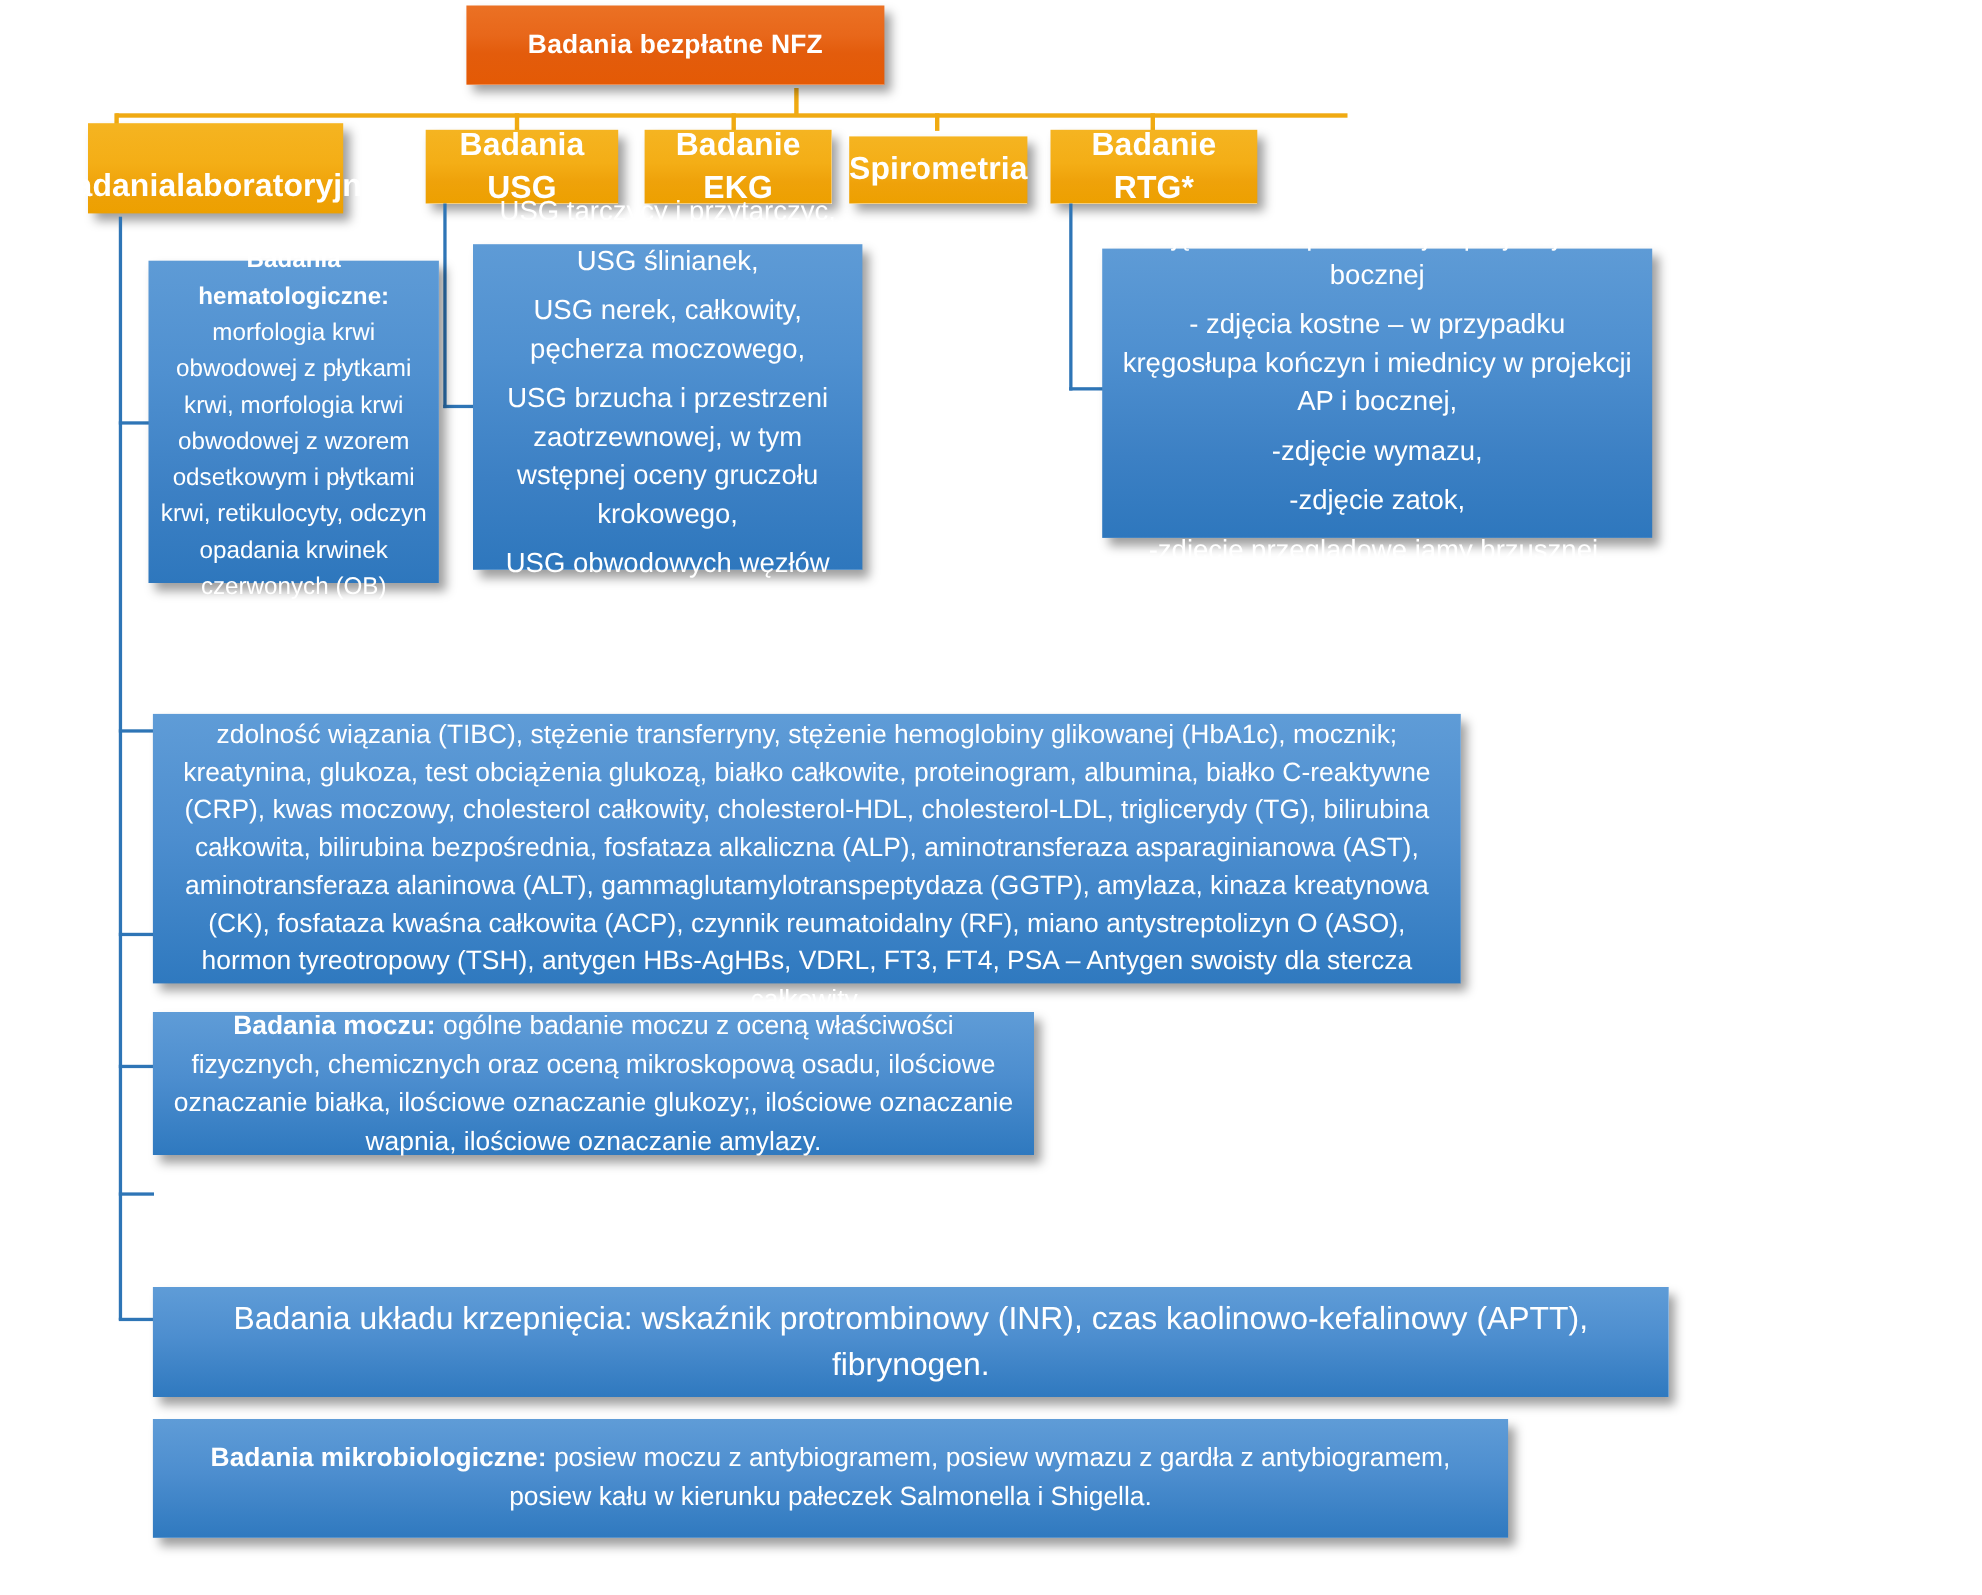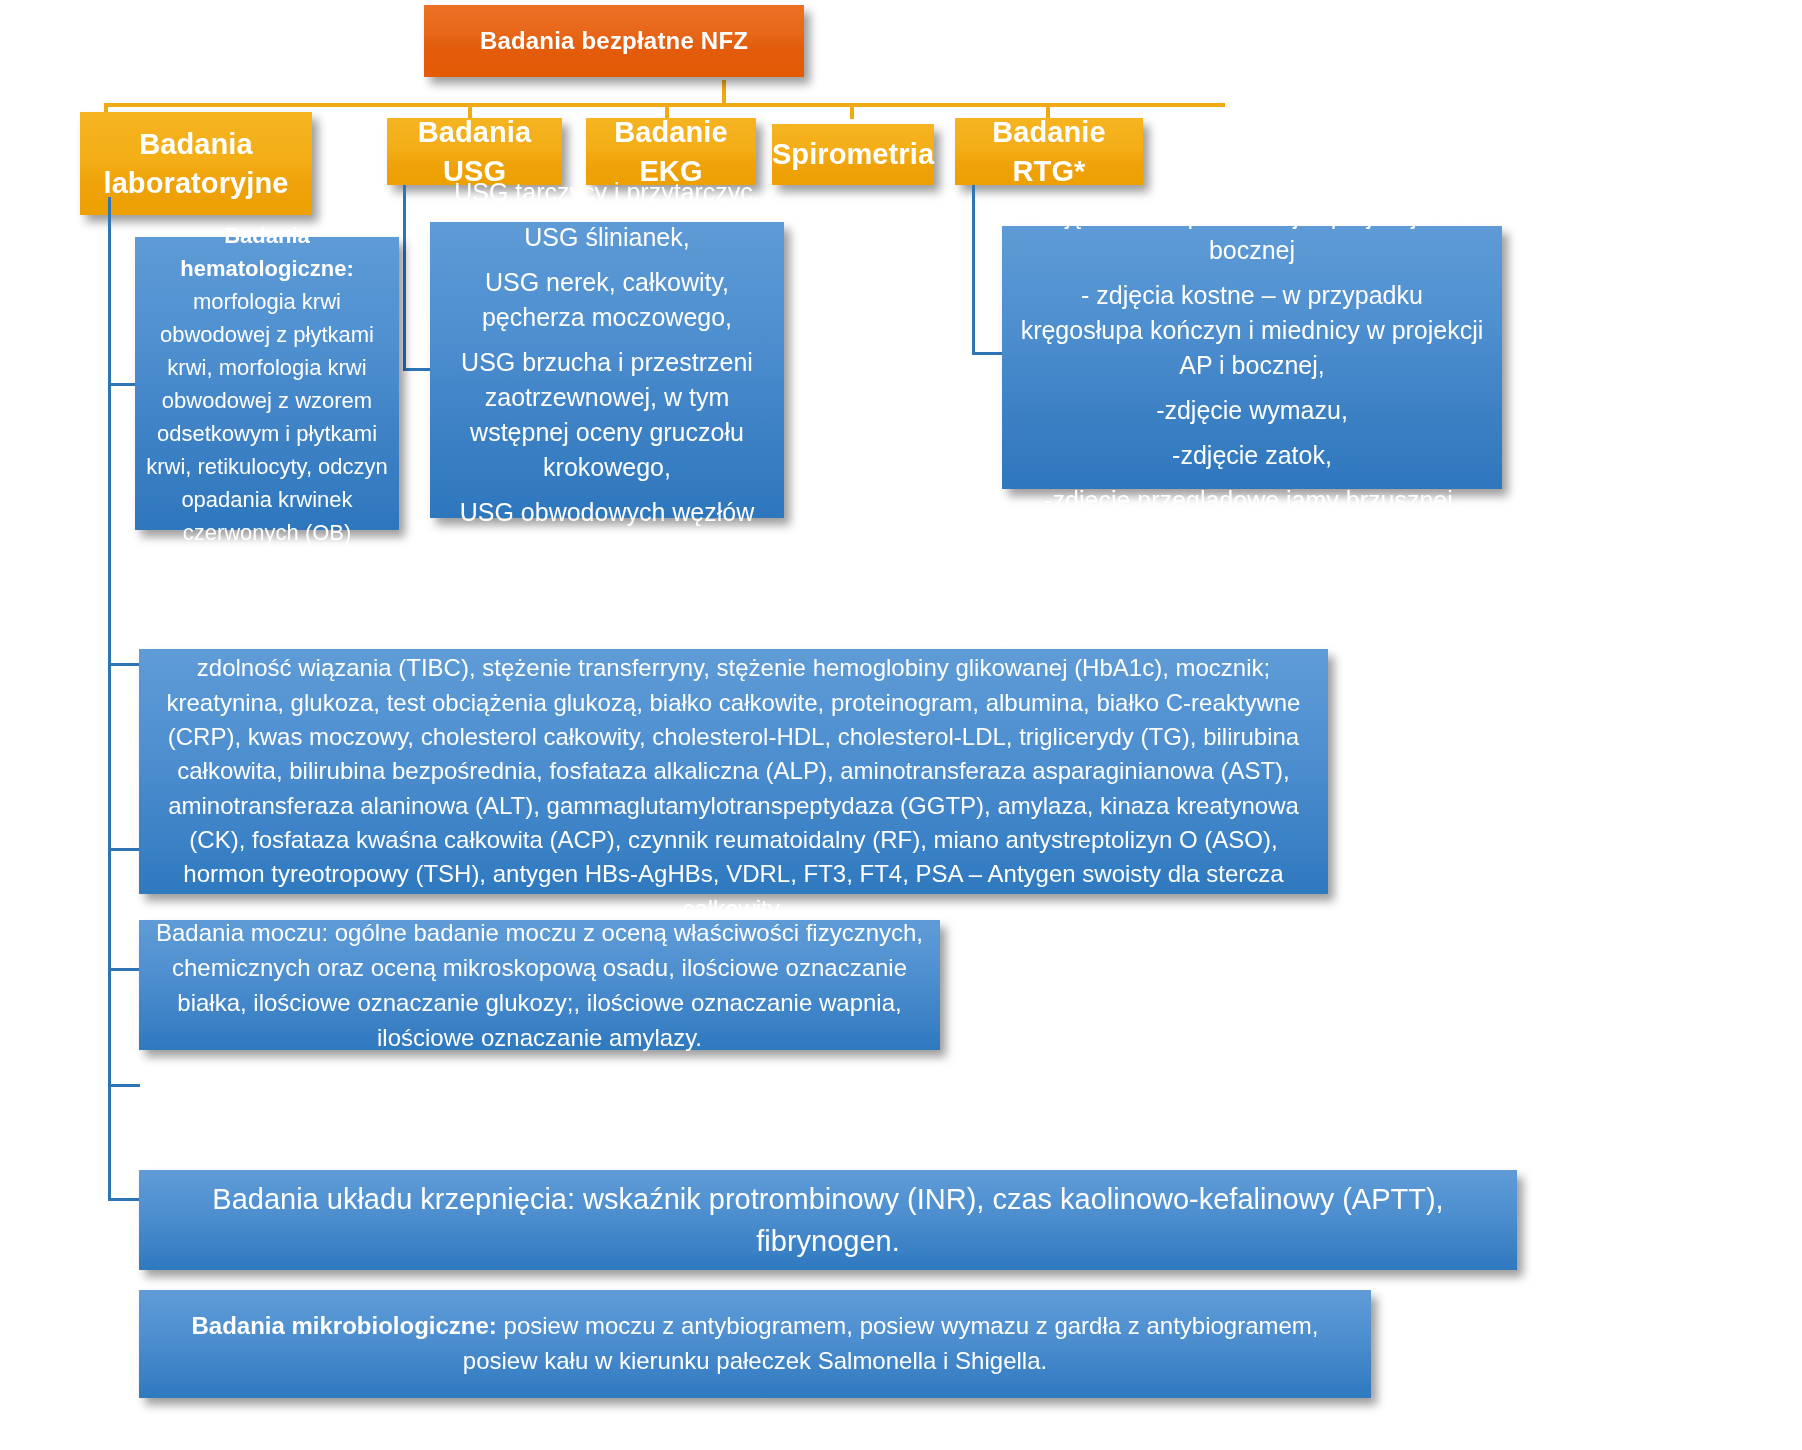--- a/index.html
+++ b/index.html
@@ -90,21 +90,21 @@
   <div class="conn v" style="left:104px; top:103px; width:4px; height:16px;"></div>
   <div class="conn v" style="left:468px; top:103px; width:4px; height:16px;"></div>
   <div class="conn v" style="left:665px; top:103px; width:4px; height:16px;"></div>
   <div class="conn v" style="left:850px; top:103px; width:4px; height:16px;"></div>
   <div class="conn v" style="left:1046px; top:103px; width:4px; height:16px;"></div>
 
   <div class="node root" style="left:424px; top:5px; width:380px; height:72px;">
     <span>Badania bezpłatne NFZ</span>
   </div>
 
-  <div class="node gold" style="left:80px; top:112px; width:232px; height:103px; flex-direction:column;">
+  <div class="node gold" style="left:80px; top:112px; width:232px; height:82px; flex-direction:row;align-items:flex-end;">
     <span>Badania</span>
     <span>laboratoryjne</span>
   </div>
 
   <div class="node gold" style="left:387px; top:118px; width:175px; height:67px;">
     <span>Badania USG</span>
   </div>
 
   <div class="node gold" style="left:586px; top:118px; width:170px; height:67px;">
     <span>Badanie EKG</span>
@@ -159,21 +159,21 @@
   </div>
 
   <div class="node blue flat" style="left:139px; top:649px; width:1189px; height:245px; font-size:24px; line-height:1.43; padding:10px 18px;">
     <div class="stack">
       <span style="font-weight:bold;">Badania biochemiczne i immunochemiczne :</span><span> Sód, potas, wapń zjonizowany, żelazo, żelazo – całkowita zdolność wiązania (TIBC), stężenie transferryny, stężenie hemoglobiny glikowanej (HbA1c), mocznik; kreatynina, glukoza, test obciążenia glukozą, białko całkowite, proteinogram, albumina, białko C-reaktywne (CRP), kwas moczowy, cholesterol całkowity, cholesterol-HDL, cholesterol-LDL, triglicerydy (TG), bilirubina całkowita, bilirubina bezpośrednia, fosfataza alkaliczna (ALP), aminotransferaza asparaginianowa (AST), aminotransferaza alaninowa (ALT), gammaglutamylotranspeptydaza (GGTP), amylaza, kinaza kreatynowa (CK), fosfataza kwaśna całkowita (ACP), czynnik reumatoidalny (RF), miano antystreptolizyn O (ASO), hormon tyreotropowy (TSH), antygen HBs-AgHBs, VDRL, FT3, FT4, PSA – Antygen swoisty dla stercza całkowity.</span>
     </div>
   </div>
 
   <div class="node blue flat" style="left:139px; top:920px; width:801px; height:130px; font-size:24px; line-height:1.46; padding:8px 16px;">
     <div class="stack">
-      <span style="font-weight:normal;">Badania moczu:</span><span> ogólne badanie moczu z oceną właściwości fizycznych, chemicznych oraz oceną mikroskopową osadu, ilościowe oznaczanie białka, ilościowe oznaczanie glukozy;, ilościowe oznaczanie wapnia, ilościowe oznaczanie amylazy.</span>
+      <span style="font-weight:bold;">Badania moczu:</span><span> ogólne badanie moczu z oceną właściwości fizycznych, chemicznych oraz oceną mikroskopową osadu, ilościowe oznaczanie białka, ilościowe oznaczanie glukozy;, ilościowe oznaczanie wapnia, ilościowe oznaczanie amylazy.</span>
     </div>
   </div>
 
 
   <div class="node blue flat" style="left:139px; top:1170px; width:1378px; height:100px; font-size:29px; line-height:1.45; padding:8px 16px;">
     <div class="stack">
       <span>Badania układu krzepnięcia: wskaźnik protrombinowy (INR), czas kaolinowo-kefalinowy (APTT), fibrynogen.</span>
     </div>
   </div>
 

